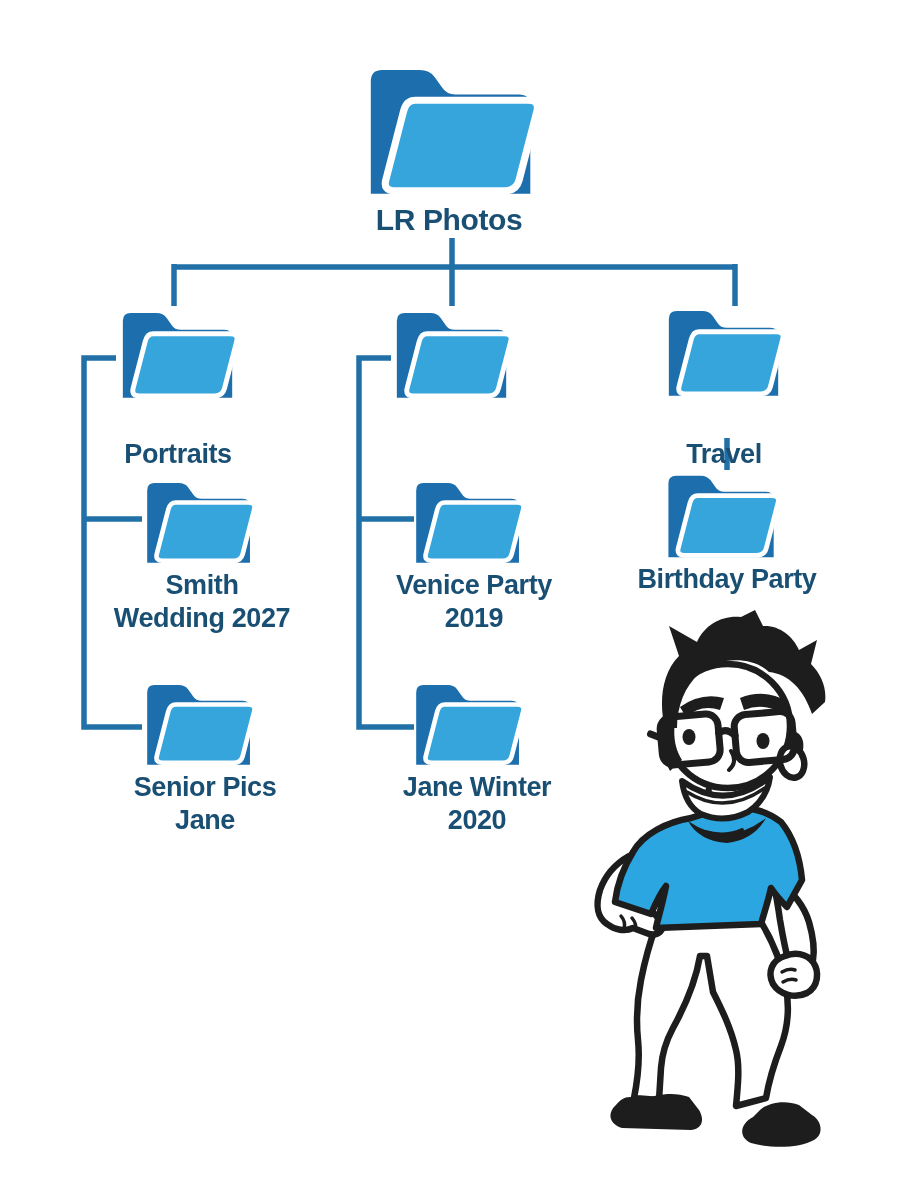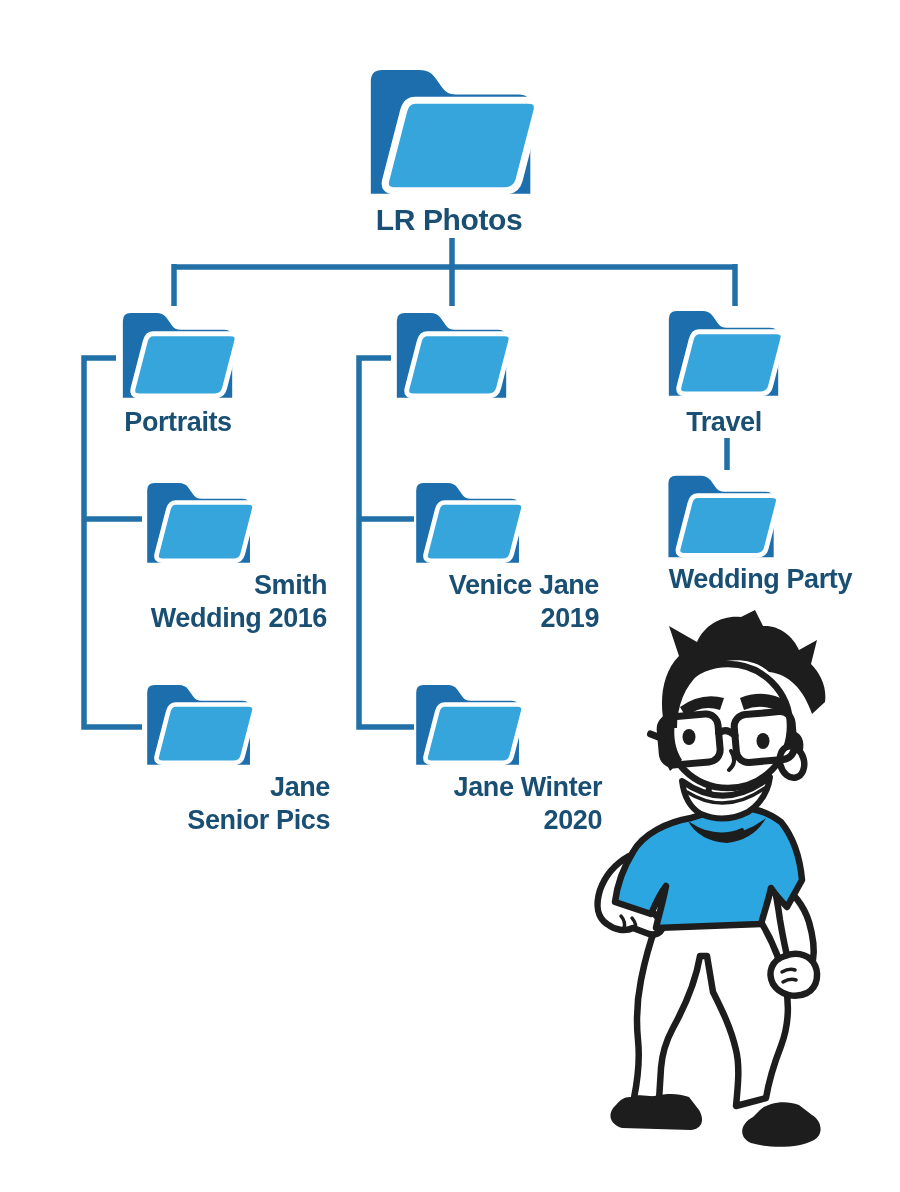--- a/index.html
+++ b/index.html
@@ -13,23 +13,23 @@
   .f-back{fill:var(--folder-back,#1C6EAD);}
   .f-front{fill:var(--folder-front,#35A5DC);stroke:#ffffff;stroke-width:5;stroke-linejoin:round;}
   
   .connectors path{stroke:var(--connector,#2171A8);stroke-width:5.5;fill:none;}
   
   .lbl{
     color:var(--label-text,#1A4F74);
     font-weight:700;text-align:center;letter-spacing:-0.4px;
     line-height:33px;white-space:nowrap;
   }
-  .lbl span{display:block;text-align:right;}
+  .lbl span{display:block;}
   .lbl-root{font-size:30px;line-height:34px;}
-  .lbl-l2{font-size:27px;}
+  .lbl-l2{font-size:27px;margin-top:32px;}
   .lbl-l3{font-size:27px;}
   
   .ink{fill:#1D1D1D;}
   .skin{fill:#ffffff;stroke:#1D1D1D;stroke-width:6.5;stroke-linejoin:round;stroke-linecap:round;}
   .shirt{fill:var(--shirt,#2BA6E0);stroke:#1D1D1D;stroke-width:6.5;stroke-linejoin:round;}
   .stroke-only{fill:none;stroke:#1D1D1D;stroke-linecap:round;}
 </style>
 </head>
 <body>
 
@@ -82,60 +82,60 @@
   </div>
   <div class="abs lbl lbl-l2" style="left:599px;top:406px;width:250px">Travel</div>
 
   <div class="abs" style="left:137px;top:472px">
     <svg width="125" height="98" viewBox="0 0 135 100">
         <use href="#folder"></use>
       </svg>
   </div>
   <div class="abs lbl lbl-l3" style="left:77px;top:569px;width:250px">
     <span>Smith</span>
-    <span>Wedding 2016</span>
+    <span>Wedding 2027</span>
   </div>
 
   <div class="abs" style="left:137px;top:674px">
     <svg width="125" height="98" viewBox="0 0 135 100">
         <use href="#folder"></use>
       </svg>
   </div>
   <div class="abs lbl lbl-l3" style="left:80px;top:771px;width:250px">
+    <span>Senior Pics</span>
     <span>Jane</span>
-    <span>Senior Pics</span>
   </div>
 
   <div class="abs" style="left:406px;top:472px">
     <svg width="125" height="98" viewBox="0 0 135 100">
         <use href="#folder"></use>
       </svg>
   </div>
   <div class="abs lbl lbl-l3" style="left:349px;top:569px;width:250px">
-    <span>Venice Jane</span>
+    <span>Venice Party</span>
     <span>2019</span>
   </div>
 
   <div class="abs" style="left:406px;top:674px">
     <svg width="125" height="98" viewBox="0 0 135 100">
         <use href="#folder"></use>
       </svg>
   </div>
   <div class="abs lbl lbl-l3" style="left:352px;top:771px;width:250px">
     <span>Jane Winter</span>
     <span>2020</span>
   </div>
 
   <div class="abs" style="left:658px;top:466px">
     <svg width="128" height="97" viewBox="0 0 135 100">
         <use href="#folder"></use>
       </svg>
   </div>
   <div class="abs lbl lbl-l3" style="left:602px;top:563px;width:250px">
-    <span>Wedding Party</span>
+    <span>Birthday Party</span>
     <span></span>
   </div>
 
   <svg class="abs" style="left:585px;top:610px" width="255" height="540" viewBox="0 0 255 540">
 
     <path class="skin" d="M71,316
       L176,312
       C187,330 197,354 201,378
       C205,400 202,420 196,436
       C189,454 184,470 181,488

